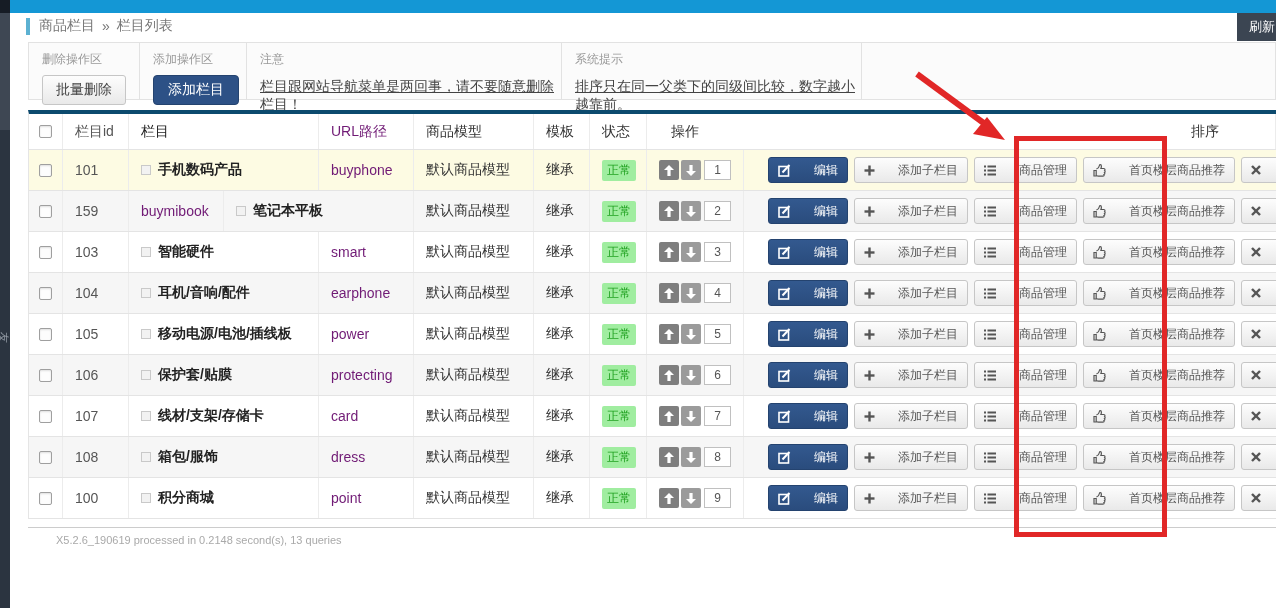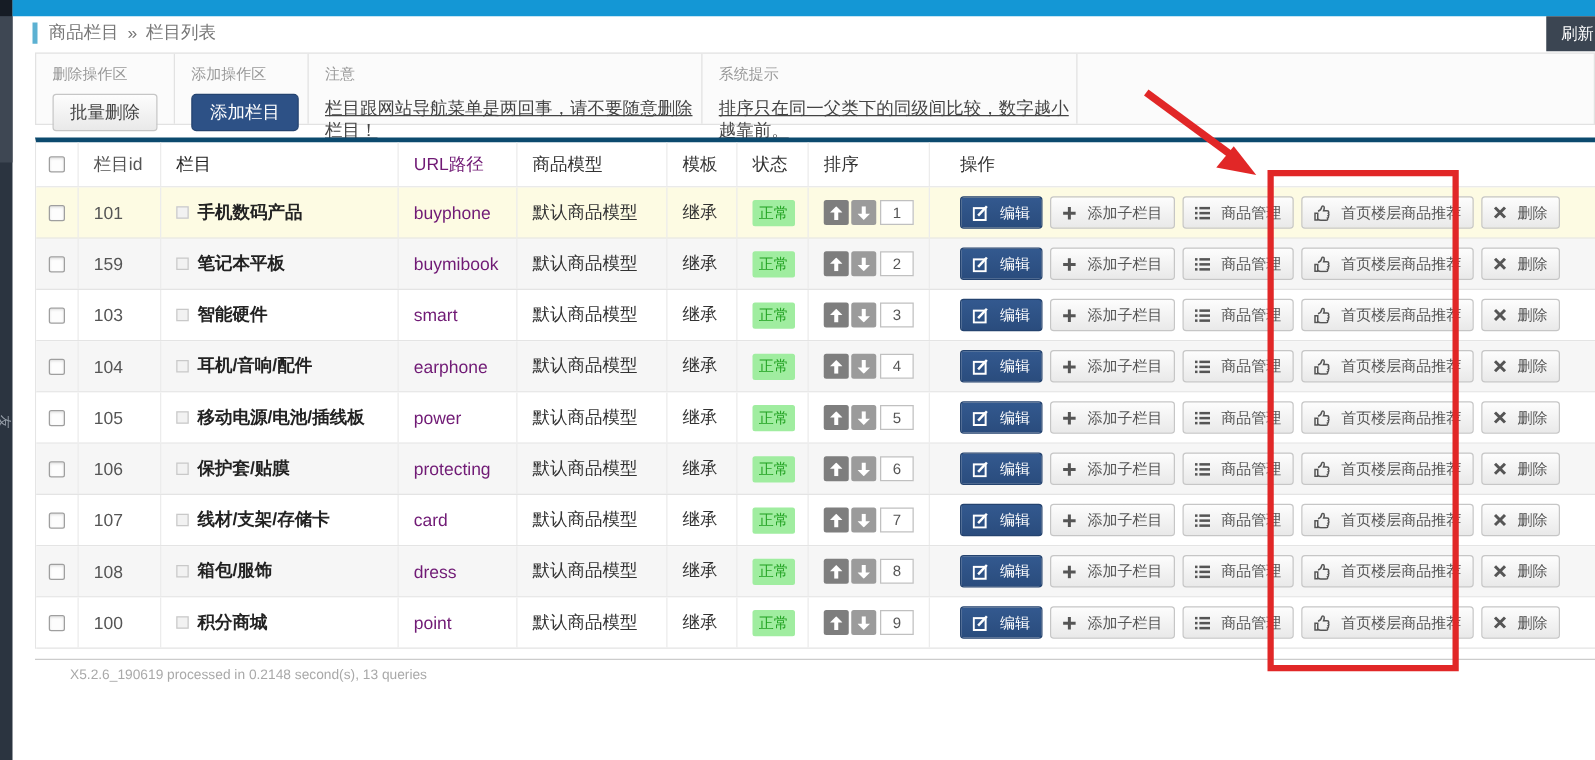--- a/index.html
+++ b/index.html
@@ -59,21 +59,21 @@
   .tree-sq { width:10px; height:10px; border:1px solid #c9c9c9; background:#f2f2f2; margin-right:7px; flex:none; }
   .badge { background:#a0eda0; color:#23a323; font-size:12px; padding:2px 5px; border-radius:2px; }
 
   .sort-btn { width:20px; height:20px; border:none; border-radius:2px; display:flex;
     align-items:center; justify-content:center; cursor:pointer; padding:0; }
   .sort-up { background:#7e7e7e; margin-right:2px; }
   .sort-down { background:#9b9b9b; margin-right:3px; }
   .sort-input { width:27px; height:20px; border:1px solid #c0c0c0; text-align:center;
     font-size:12px; color:#555; background:#fff; }
 
-  .act { height:26px; display:inline-flex; align-items:center; gap:9px; font-size:12px;
+  .act { height:26px; display:inline-flex; align-items:center; gap:23px; font-size:12px;
     border-radius:3px; cursor:pointer; padding:0 9px; white-space:nowrap; }
   .act-edit { background:linear-gradient(#33598f,#2a4c7d); border:1px solid #24436f; color:#fff; }
   .act-std { background:linear-gradient(#fdfdfd,#e9e9e9); border:1px solid #c6c6c6; color:#555; }
   .ic { flex:none; display:inline-flex; }
 
   
   #footer-line { left:28px; top:527px; width:1248px; border-top:1px solid #ccc; }
   #footer-text { left:28px; top:534px; font-size:11px; color:#a9a9a9;margin-left:28px; }
 
   
@@ -124,22 +124,22 @@
   <div class="t-row head">
     <div class="cell c-check">
         <span class="chk"></span>
       </div>
     <div class="cell c-id">栏目id</div>
     <div class="cell c-name" style="font-weight:normal">栏目</div>
     <div class="cell c-url">URL路径</div>
     <div class="cell c-model">商品模型</div>
     <div class="cell c-tpl">模板</div>
     <div class="cell c-status">状态</div>
+    <div class="cell c-op">操作</div>
     <div class="cell c-sort">排序</div>
-    <div class="cell c-op">操作</div>
   </div>
   <div id="rows">
       <div class="t-row hl">
         <div class="cell c-check">
           <span class="chk"></span>
         </div>
         <div class="cell c-id">101</div>
         <div class="cell c-name">
           <span class="tree-sq"></span>
           <span>手机数码产品</span>
@@ -207,25 +207,25 @@
             </svg>
             <span>删除</span>
           </button>
         </div>
       </div>
       <div class="t-row stripe">
         <div class="cell c-check">
           <span class="chk"></span>
         </div>
         <div class="cell c-id">159</div>
+        <div class="cell c-url">buymibook</div>
         <div class="cell c-name">
           <span class="tree-sq"></span>
           <span>笔记本平板</span>
         </div>
-        <div class="cell c-url">buymibook</div>
         <div class="cell c-model">默认商品模型</div>
         <div class="cell c-tpl">继承</div>
         <div class="cell c-status">
           <span class="badge">正常</span>
         </div>
         <div class="cell c-sort">
           <button class="sort-btn sort-up">
             <svg width="10" height="11" viewBox="0 0 10 11">
               <polygon points="5,0 10,5 0,5" fill="#fff"></polygon>
               <rect x="3.4" y="4" width="3.2" height="7" fill="#fff"></rect>

